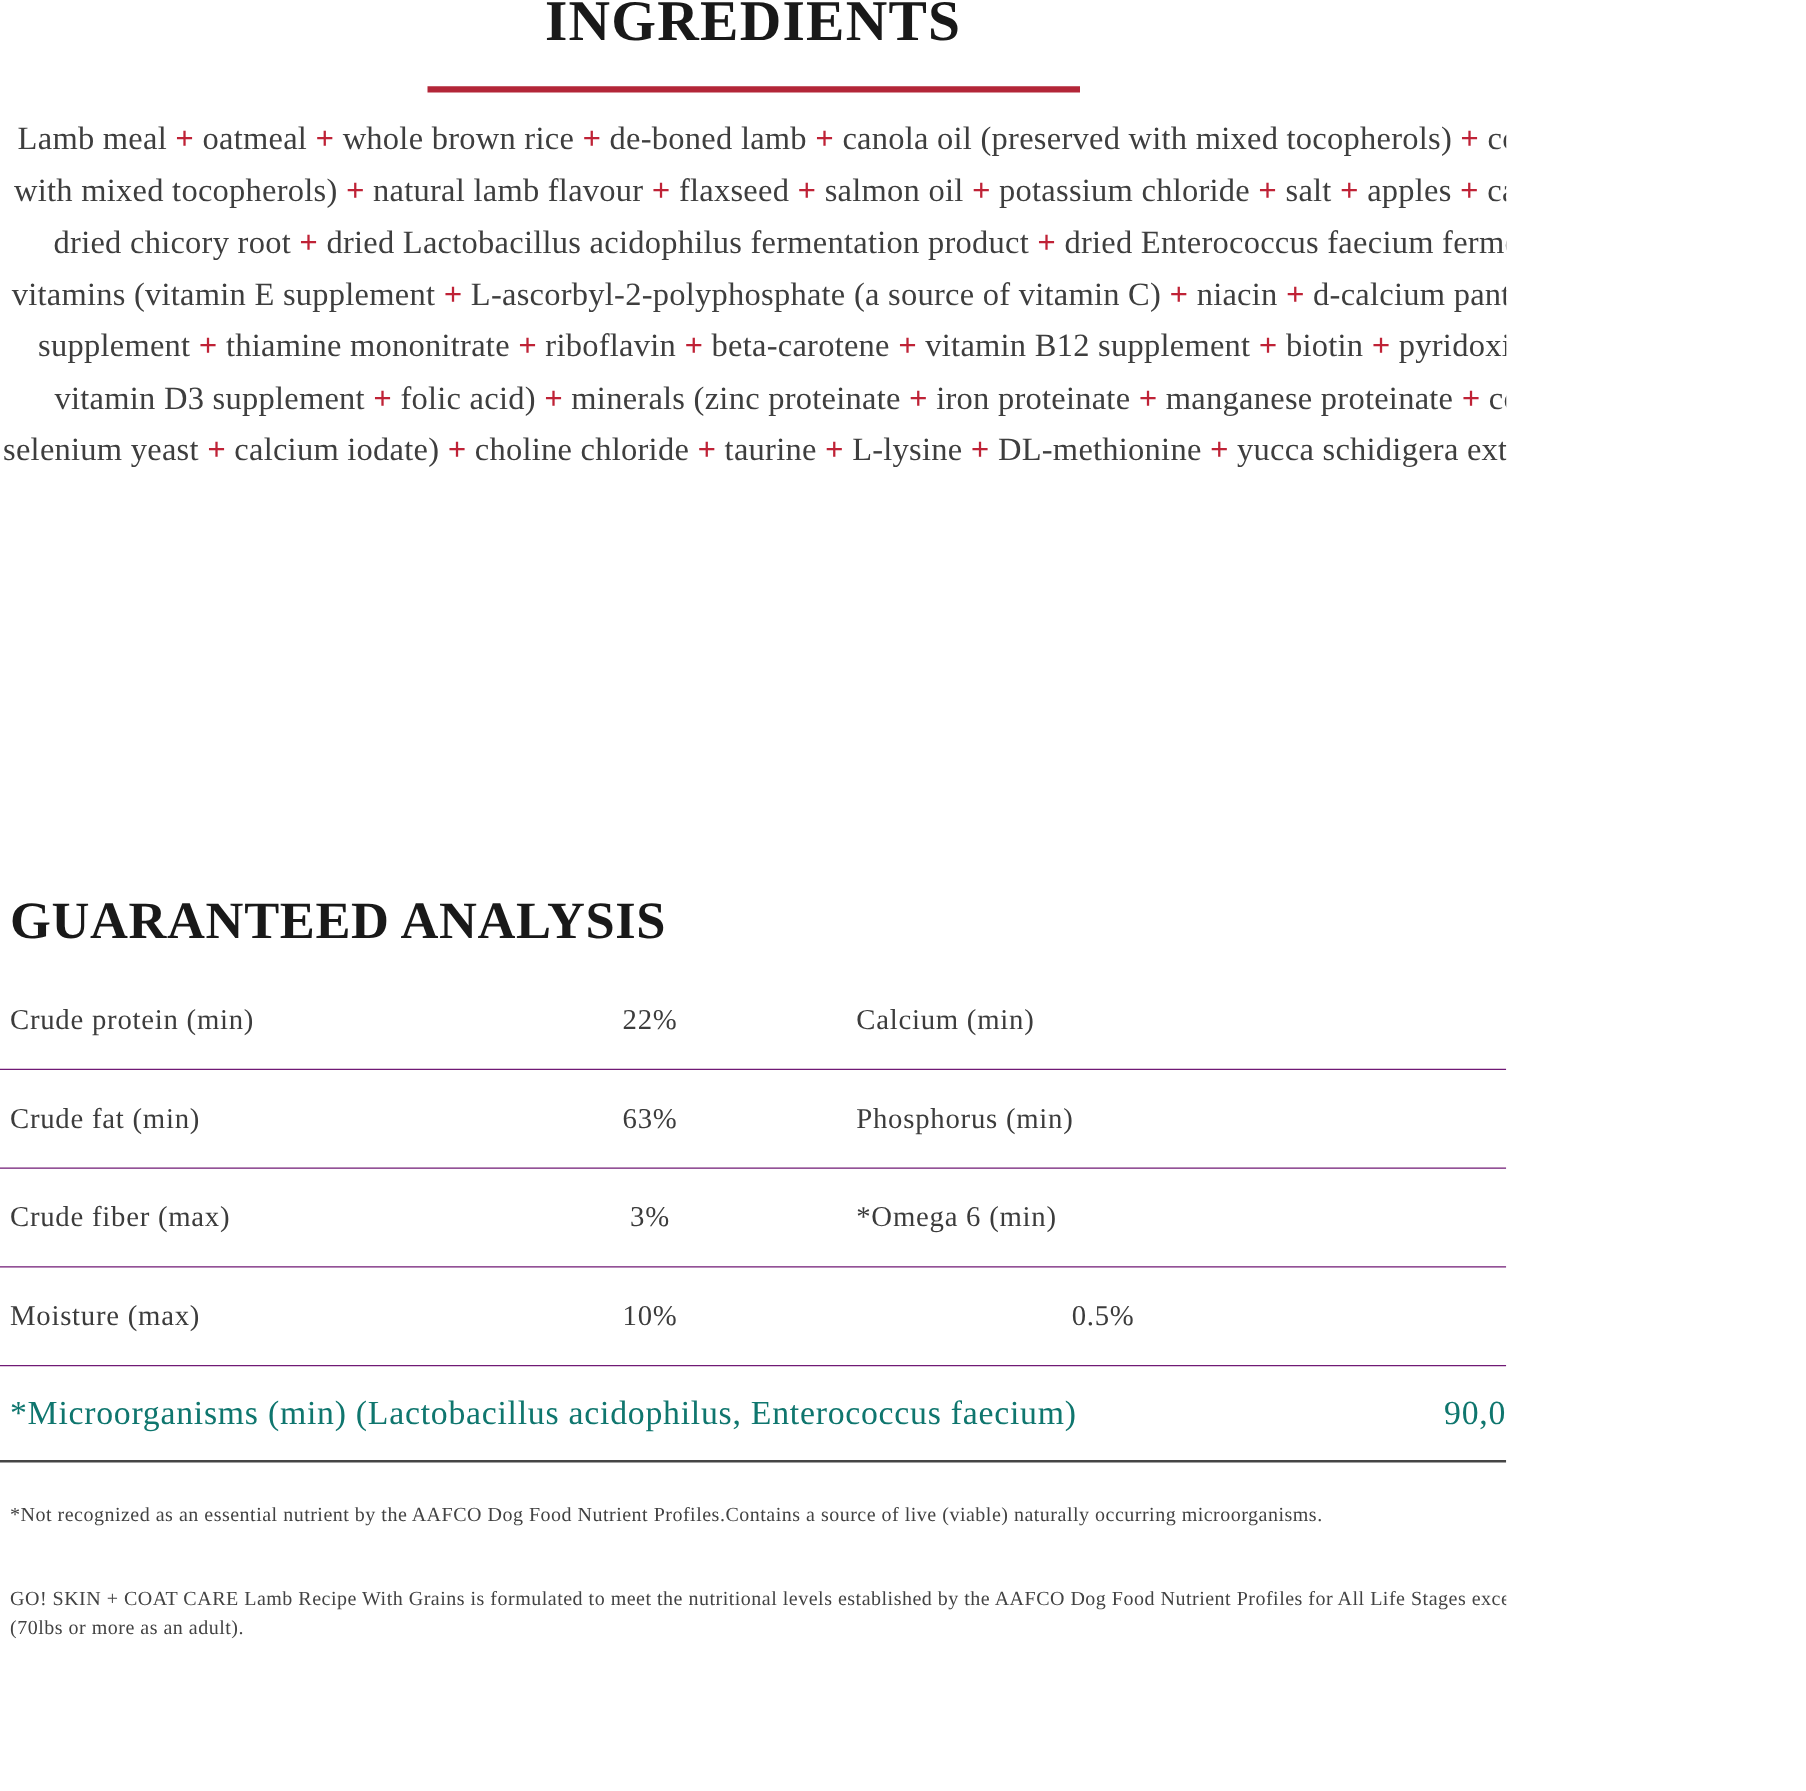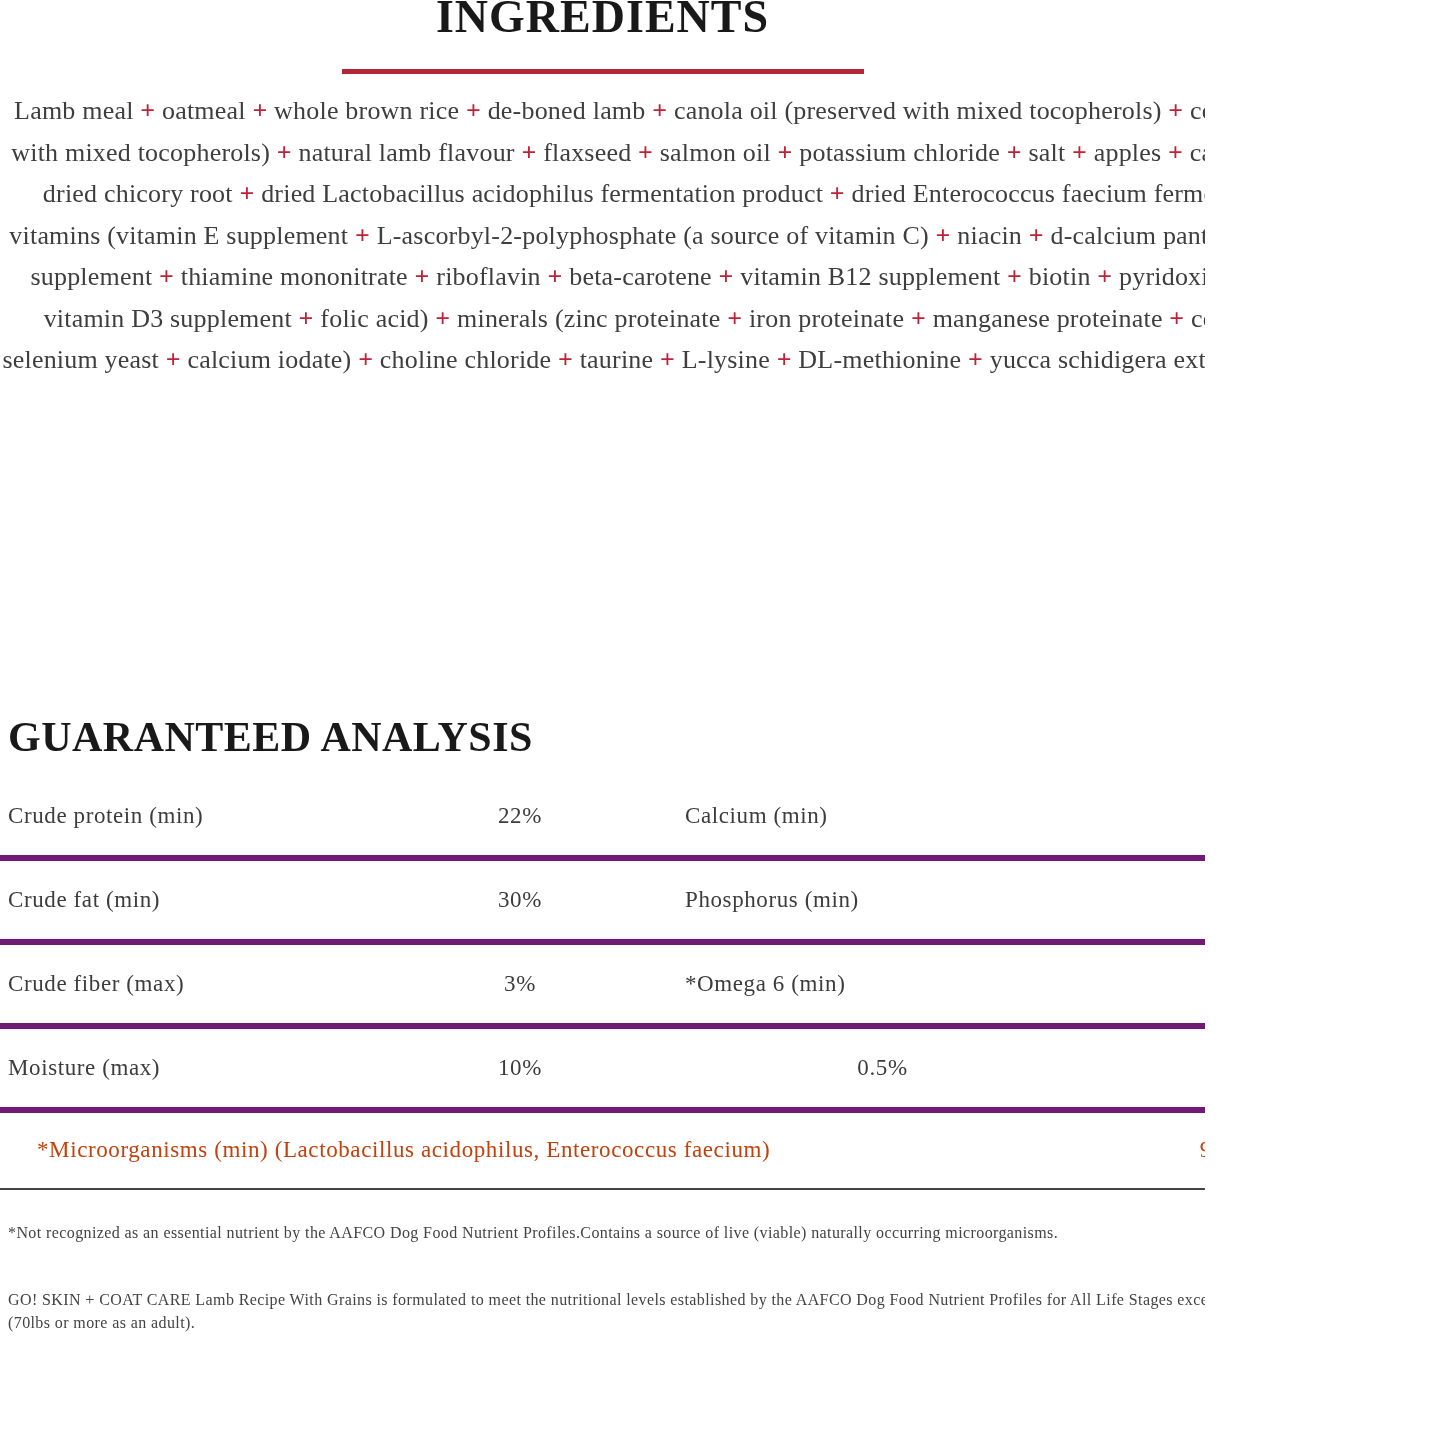--- a/index.html
+++ b/index.html
@@ -47,38 +47,37 @@
     font-weight: 800;
     letter-spacing: 0.5px;
     color: #191919;
   }
   .ga-table { margin-top: 16px; }
   .ga-row {
     display: grid;
     grid-template-columns: 360px 320px 405px 360px;
     align-items: center;
     height: 78px;
-    border-bottom: 6px solid #701a75;
+    border-bottom: 1px solid #701a75;
     font-size: 23px;
     letter-spacing: 0.6px;
     color: #3c3c3c;
   }
   .ga-row .lbl { padding-left: 8px; }
   .ga-row .lbl-r { padding-left: 5px; }
   .ga-row .val { text-align: center; }
   .ga-full {
     display: grid;
     grid-template-columns: 1085px 360px;
     align-items: center;
     height: 75px;
     border-bottom: 2px solid #454545;
-    font-size: 23px;
+    font-size: 27px;
     letter-spacing: 0.6px;
-    color: #c2410c;
-    padding-left: 29px;
+    color: #0f766e;
   }
   .ga-full .lbl { padding-left: 8px; }
   .ga-full .val { text-align: center; }
   .footnote {
     margin: 31px 0 0 8px;
     width: 1424px;
     font-size: 16px;
     line-height: 23px;
     letter-spacing: 0.4px;
     color: #434343;
@@ -103,21 +102,21 @@
 
       <div class="ga-row">
         <div class="lbl">Crude protein (min)</div>
         <div class="val">22%</div>
         <div class="lbl lbl-r">Calcium (min)</div>
         <div class="val">57.2%</div>
       </div>
 
       <div class="ga-row">
         <div class="lbl">Crude fat (min)</div>
-        <div class="val">30%</div>
+        <div class="val">63%</div>
         <div class="lbl lbl-r">Phosphorus (min)</div>
         <div class="val">1%</div>
       </div>
 
       <div class="ga-row">
         <div class="lbl">Crude fiber (max)</div>
         <div class="val">3%</div>
         <div class="lbl lbl-r">*Omega 6 (min)</div>
         <div class="val">2%</div>
       </div>

